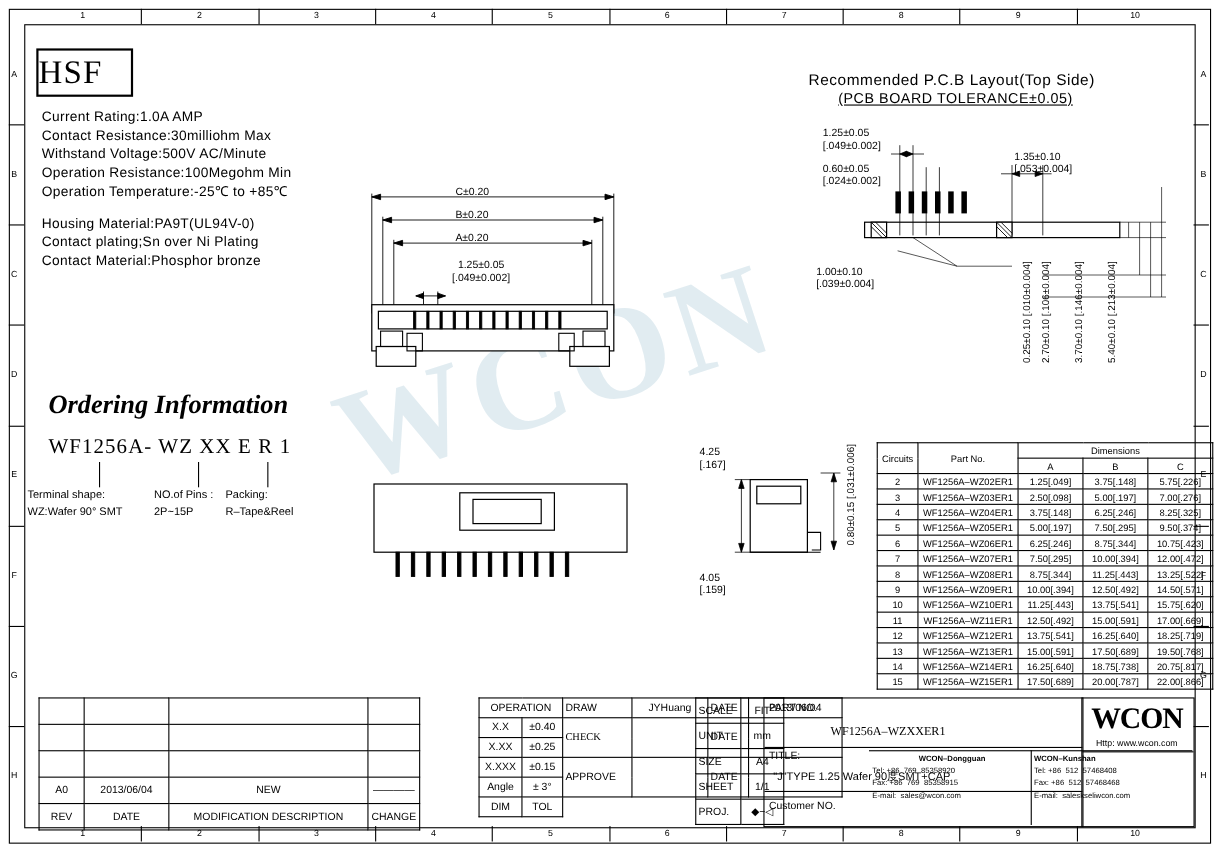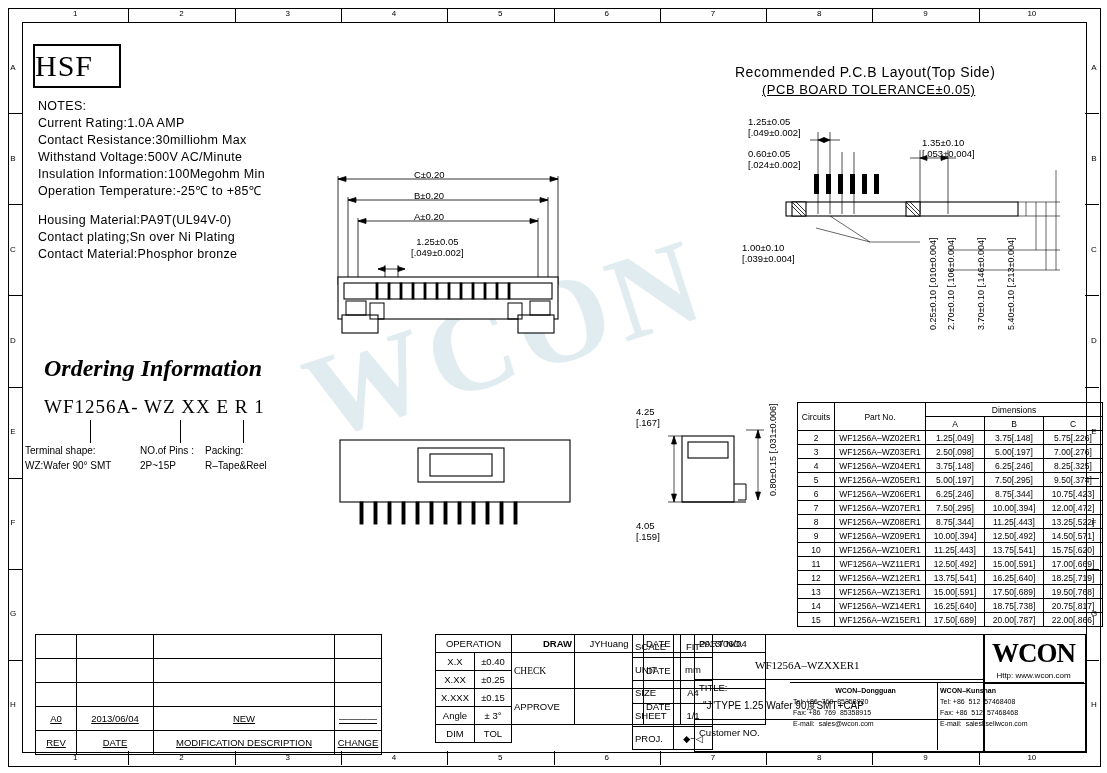--- a/index.html
+++ b/index.html
@@ -47,21 +47,21 @@
   .dimtable td,.dimtable th{border:1px solid #000;padding:0 2px;height:13px;text-align:center;font-weight:normal;}
   .dimtable .ptno{width:86px;}
   .dimtable .cir{width:32px;}
   .dimtable .val{width:54px;}
 
   
   .tb{position:absolute;left:23px;top:634px;width:1061px;height:116px;}
   .tb table{position:absolute;font-size:9.5px;margin-left:12px;}
   .tb td{border:1px solid #000;text-align:center;padding:0 2px;}
 
-  .rev-tbl{left:0;top:0;text-decoration:underline;}
+  .rev-tbl{left:0;top:0;}
   .rev-tbl td{height:23px;}
 
   .op-tbl{left:400px;top:0;}
   .sc-tbl{left:597px;top:0;}
 
   .pn-box{position:absolute;left:671px;top:0;width:289px;height:116px;border:1px solid #000;}
   .logo-box{position:absolute;left:960px;top:0;width:101px;height:116px;border:1px solid #000;}
 
   .pn-lab{position:absolute;font-size:9.5px;}
   .pn-val{position:absolute;font-family:"Liberation Serif", serif;font-size:11px;}
@@ -149,25 +149,24 @@
       <div class="ruler-let" style="left:1087px;top:609.3125px;">G</div>
       <div class="ruler-let" style="left:6px;top:700.4375px;">H</div>
       <div class="ruler-let" style="left:1087px;top:700.4375px;">H</div>
     </div>
 
   <div class="hsf">
     <span>HSF</span>
   </div>
 
   <div class="notes">
-    <div>NOTES:</div>
     <div>Current Rating:1.0A AMP</div>
     <div>Contact Resistance:30milliohm Max</div>
     <div>Withstand Voltage:500V AC/Minute</div>
-    <div>Insulation Information:100Megohm Min</div>
+    <div>Operation Resistance:100Megohm Min</div>
     <div>Operation Temperature:-25℃ to +85℃</div>
     <div style="height:12px"></div>
     <div>Housing Material:PA9T(UL94V-0)</div>
     <div>Contact plating;Sn over Ni Plating</div>
     <div>Contact Material:Phosphor bronze</div>
   </div>
 
   <div class="ord-title">Ordering Information</div>
   <div class="ord-code">WF1256A-  WZ XX E R 1</div>
 
@@ -530,21 +529,21 @@
         <td>MODIFICATION  DESCRIPTION</td>
         <td>CHANGE</td>
       </tr>
     </tbody>
       </table>
 
     <table class="op-tbl">
       <tbody>
           <tr>
         <td colspan="2" style="width:66px;height:17px;">OPERATION</td>
-        <td style="width:58px;text-align:right;font-weight:bold;">DRAW</td>
+        <td style="width:58px;text-align:left;">DRAW</td>
         <td style="width:64px;">JYHuang</td>
         <td style="width:32px;text-align:left;">DATE</td>
         <td style="width:80px;">2013/06/04</td>
       </tr>
       <tr>
         <td style="width:34px;height:17px;">X.X</td>
         <td style="width:32px;">±0.40</td>
         <td rowspan="2" style="text-align:left;font-family:Liberation Serif, serif;">CHECK</td>
         <td rowspan="2"></td>
         <td rowspan="2" style="text-align:left;">DATE</td>

